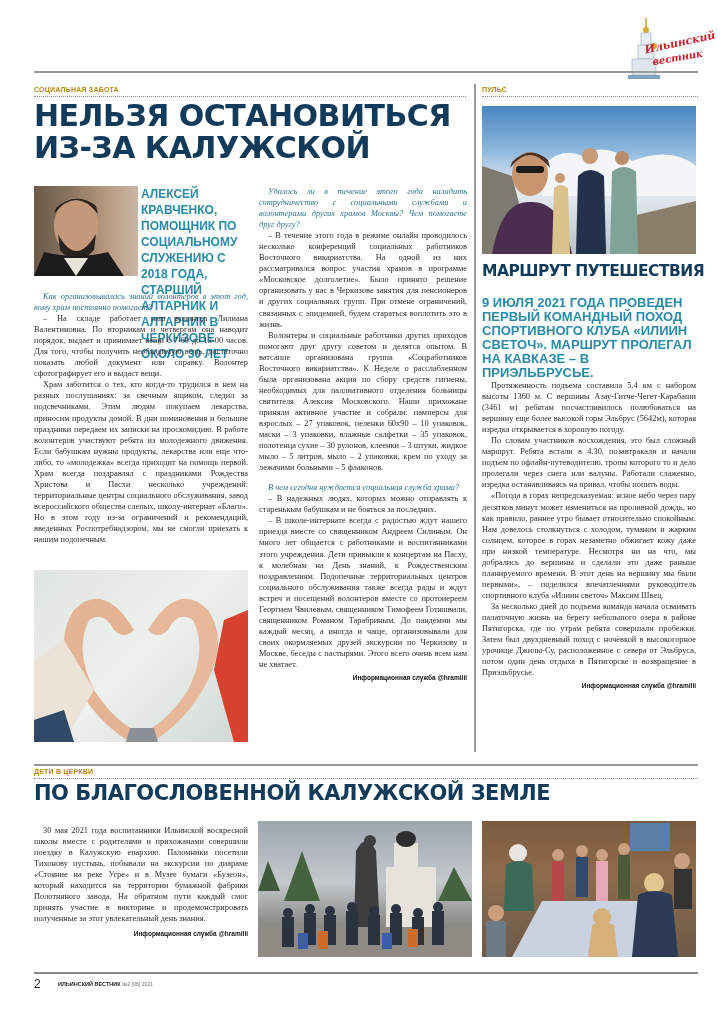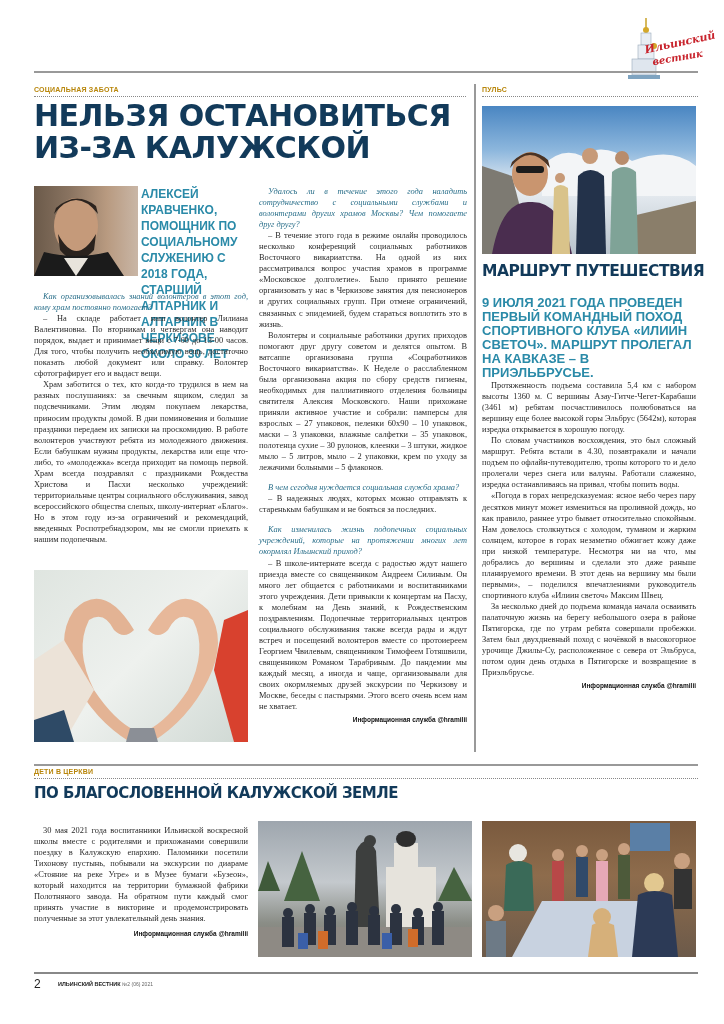--- a/index.html
+++ b/index.html
@@ -72,21 +72,20 @@
     <path d="M96 158 L120 158 L124 172 L92 172 Z" fill="#8b8f96"></path>
   </svg>
 </div>
 
 <div class="abs body-text" style="left:259px; top:186px; width:208px;">
   <p class="q">Удалось ли в течение этого года наладить сотрудничество с социальными службами и волонтерами других храмов Москвы? Чем помогаете друг другу?</p>
   <p>– В течение этого года в режиме онлайн проводилось несколько конференций социальных работников Восточного викариатства. На одной из них рассматривался вопрос участия храмов в программе «Московское долголетие». Было принято решение организовать у нас в Черкизове занятия для пенсионеров и других социальных групп. При отмене ограничений, связанных с эпидемией, будем стараться воплотить это в жизнь.</p>
   <p>Волонтеры и социальные работники других приходов помогают друг другу советом и делятся опытом. В ватсаппе организована группа «Соцработников Восточного викариатства». К Неделе о расслабленном была организована акция по сбору средств гигиены, необходимых для паллиативного отделения больницы святителя Алексия Московского. Наши прихожане приняли активное участие и собрали: памперсы для взрослых – 27 упаковок, пеленки 60х90 – 10 упаковок, маски – 3 упаковки, влажные салфетки – 35 упаковок, полотенца сухие – 30 рулонов, клеенки – 3 штуки, жидкое мыло – 5 литров, мыло – 2 упаковки, крем по уходу за лежачими больными – 5 флаконов.</p>
   <p class="q" style="margin-top:9px;">В чем сегодня нуждается социальная служба храма?</p>
   <p>– В надежных людях, которых можно отправлять к старенькым бабушкам и не бояться за последних.</p>
-  <p class="q" style="margin-top:9px;">Как изменилась жизнь подопечных социальных учреждений, которые на протяжении многих лет окормлял Ильинский приход?</p>
   <p>– В школе-интернате всегда с радостью ждут нашего приезда вместе со священником Андреем Силиным. Он много лет общается с работниками и воспитанниками этого учреждения. Дети привыкли к концертам на Пасху, к молебнам на День знаний, к Рождественским поздравлениям. Подопечные территориальных центров социального обслуживания также всегда рады и ждут встреч и посещений волонтеров вместе со протоиереем Георгием Чвилевым, священником Тимофеем Готяшвили, священником Романом Тарабриным. До пандемии мы каждый месяц, а иногда и чаще, организовывали для своих окормляемых друзей экскурсии по Черкизову и Москве, беседы с пастырями. Этого всего очень всем нам не хватает.</p>
   <p class="credit" style="margin-top:2px;">Информационная служба @hramilii</p>
 </div>
 
 <div class="abs rubric" style="left:482px; top:86px;">ПУЛЬС</div>
 <div class="abs dotline" style="left:482px; top:96px; width:216px;"></div>
 
 <div class="abs photo" style="left:482px; top:106px; width:214px; height:148px; background:linear-gradient(180deg,#4a86c2 0%,#8db7dd 30%,#e9eef3 55%,#b8c3cc 100%);">
   <svg width="214" height="148" viewBox="0 0 214 148">
     <path d="M60 60 Q80 40 100 50 Q120 35 150 55 Q190 40 214 60 L214 90 L60 90 Z" fill="#f3f5f7"></path>
@@ -114,21 +113,21 @@
     <p>По словам участников восхождения, это был сложный маршрут. Ребята встали в 4.30, позавтракали и начали подъем по офлайн-путеводителю, тропы которого то и дело пролегали через снега или валуны. Работали слаженно, изредка останавливаясь на привал, чтобы попить воды.</p>
     <p>«Погода в горах непредсказуемая: ясное небо через пару десятков минут может измениться на проливной дождь, но как правило, раннее утро бывает относительно спокойным. Нам довелось столкнуться с холодом, туманом и жарким солнцем, которое в горах незаметно обжигает кожу даже при низкой температуре. Несмотря ни на что, мы добрались до вершины и сделали это даже раньше планируемого времени. В этот день на вершину мы были первыми», – поделился впечатлениями руководитель спортивного клуба «Илиин светоч» Максим Швец.</p>
     <p>За несколько дней до подъема команда начала осваивать палаточную жизнь на берегу небольшого озера в районе Пятигорска, где по утрам ребята совершали пробежки. Затем был двухдневный поход с ночёвкой в высокогорное урочище Джилы-Су, расположенное с севера от Эльбруса, потом один день отдыха в Пятигорске и возвращение в Приэльбрусье.</p>
     <p class="credit" style="margin-top:2px;">Информационная служба @hramilii</p>
   </div>
 </div>
 
 <div class="abs" style="left:34px; top:764px; width:664px; height:1.5px; background:#999;"></div>
 <div class="abs rubric" style="left:34px; top:768px;">ДЕТИ В ЦЕРКВИ</div>
 <div class="abs dotline" style="left:34px; top:778px; width:664px;"></div>
-<div class="abs headline" style="left:34px; top:784px; font-size:15px; line-height:18px;">ПО БЛАГОСЛОВЕННОЙ КАЛУЖСКОЙ ЗЕМЛЕ</div>
+<div class="abs headline" style="left:34px; top:784px; font-size:21px; line-height:18px;">ПО БЛАГОСЛОВЕННОЙ КАЛУЖСКОЙ ЗЕМЛЕ</div>
 
 <div class="abs body-text" style="left:34px; top:825px; width:214px;">
   <p>30 мая 2021 года воспитанники Ильинской воскресной школы вместе с родителями и прихожанами совершили поездку в Калужскую епархию. Паломники посетили Тихонову пустынь, побывали на экскурсии по диараме «Стояние на реке Угре» и в Музее бумаги «Бузеон», который находится на территории бумажной фабрики Полотняного завода. На обратном пути каждый смог принять участие в викторине и продемонстрировать полученные за этот увлекательный день знания.</p>
   <p class="credit" style="margin-top:4px;">Информационная служба @hramilii</p>
 </div>
 
 <div class="abs photo" style="left:258px; top:821px; width:214px; height:136px; background:linear-gradient(180deg,#9ea6ae 0%,#c4c9cd 45%,#8a8d86 75%,#7a7670 100%);">
   <svg width="214" height="136" viewBox="0 0 214 136">
     <path d="M0 70 L10 40 L22 70 Z" fill="#3f5a3a"></path>
     <path d="M26 80 L44 30 L62 80 Z" fill="#466340"></path>

